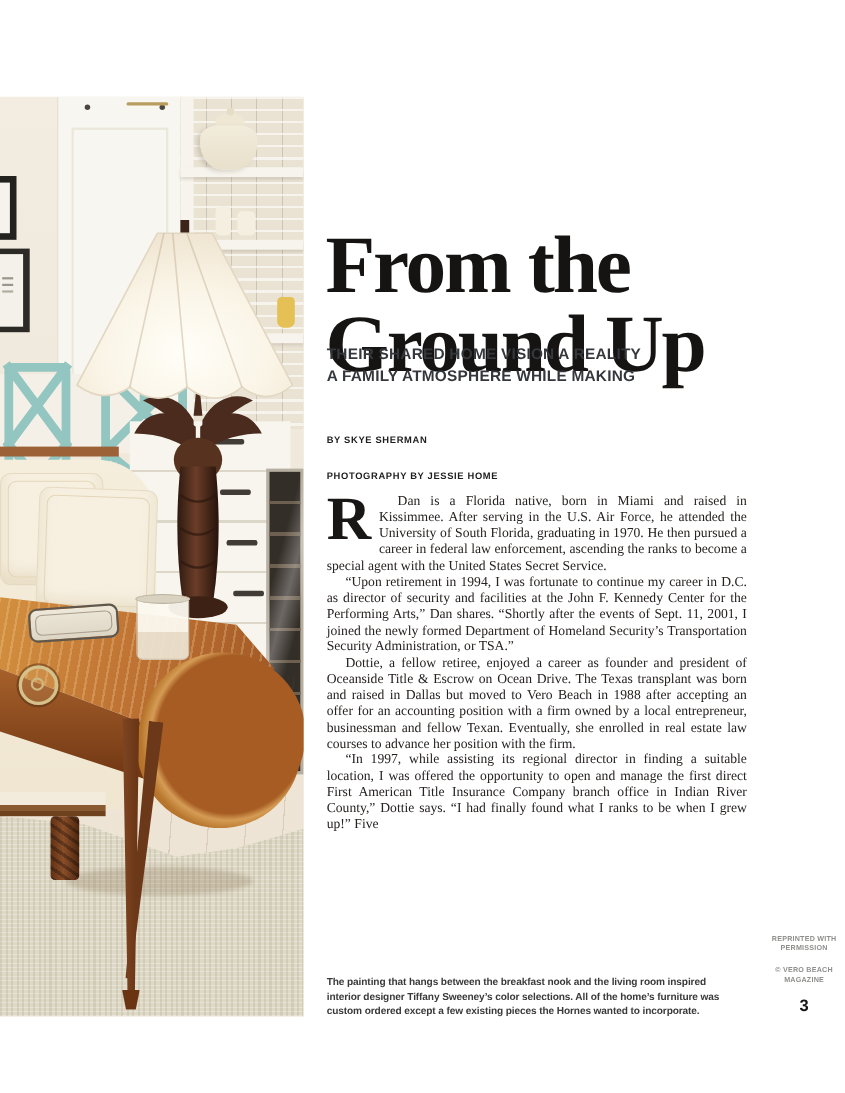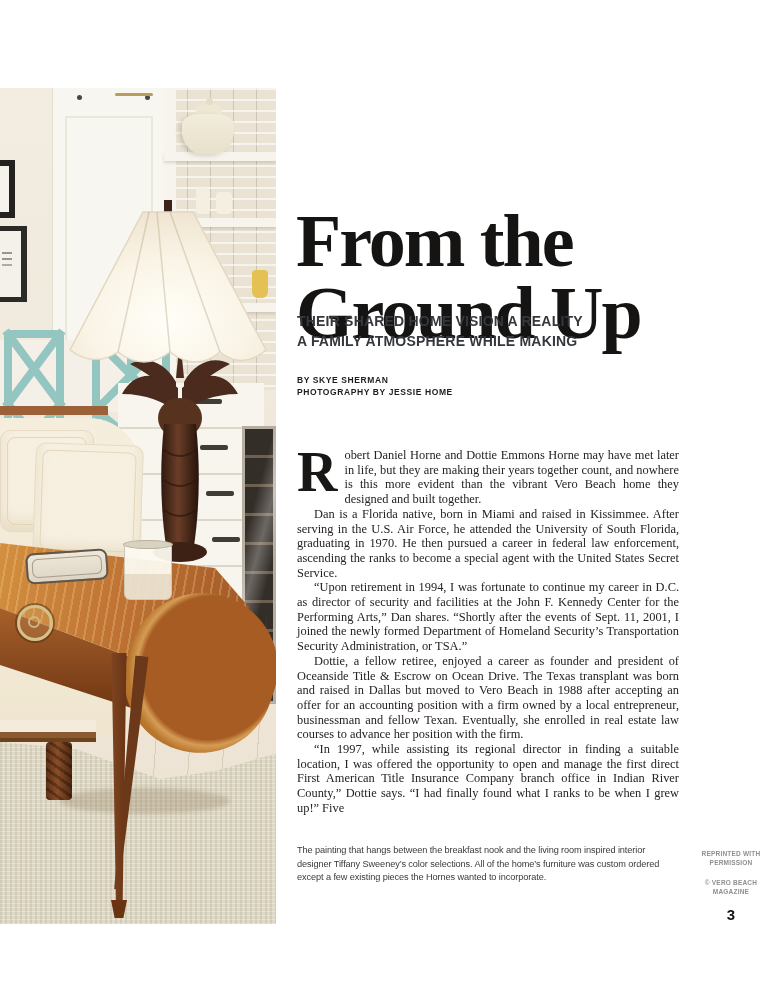--- a/index.html
+++ b/index.html
@@ -94,28 +94,28 @@
 
   
   .title{position:absolute;left:296px;top:155px;width:430px;font-family:"Liberation Serif",serif;
          font-weight:700;font-size:74px;line-height:72px;letter-spacing:-2px;color:#151413;}
   .title span{display:block;}
   .subtitle{position:absolute;left:297px;top:311px;width:420px;font-family:"Liberation Sans",sans-serif;
             font-weight:700;font-size:14px;line-height:20px;letter-spacing:.2px;color:#34373c;}
   .subtitle span{display:block;white-space:nowrap;}
   .byline{position:absolute;left:297px;top:374px;font-family:"Liberation Sans",sans-serif;
           font-weight:700;font-size:8.5px;line-height:12px;letter-spacing:.6px;color:#1d1d1d;}
-  .byline span{display:block;white-space:nowrap;}
+  .byline span{display:block;white-space:nowrap;margin-top:20px;}
   .bodycopy{position:absolute;left:297px;top:448px;width:382px;font-size:12.4px;line-height:14.7px;
             text-align:justify;color:#262220;}
   .bodycopy p{margin:0;text-indent:17px;}
   .bodycopy p.pfirst{text-indent:0;}
   .dropcap{float:left;font-size:56px;line-height:43px;padding:3px 7px 0 0;font-weight:700;color:#191715;}
-  .caption{position:absolute;left:297px;top:844px;width:372px;font-family:"Liberation Sans",sans-serif;
-           font-weight:400;font-size:9.2px;line-height:13.5px;letter-spacing:-.1px;color:#3a3a3a;}
+  .caption{position:absolute;left:297px;top:886px;width:372px;font-family:"Liberation Sans",sans-serif;
+           font-weight:700;font-size:9.2px;line-height:13.5px;letter-spacing:-.1px;color:#3a3a3a;}
   .sidebox{position:absolute;left:694px;top:849px;width:74px;text-align:center;
            font-family:"Liberation Sans",sans-serif;font-weight:700;font-size:6.5px;line-height:9px;
            letter-spacing:.2px;color:#8f8f8d;}
   .sidebox .blk{display:block;}
   .sidebox .blk2{margin-top:11px;}
   .pagenum{margin-top:11px;font-size:15px;line-height:16px;color:#141414;letter-spacing:0;}
 </style>
 </head>
 <body>
 
@@ -261,21 +261,21 @@
     <span>A FAMILY ATMOSPHERE WHILE MAKING</span>
   </div>
 
   <div class="byline">
     <span>BY SKYE SHERMAN</span>
     <span>PHOTOGRAPHY BY JESSIE HOME</span>
   </div>
 
   <div class="bodycopy">
     <p class="pfirst">
-      <span class="dropcap">R</span><span>obert Daniel Horne and Dottie Emmons Horne may have met later in life, but they are making their years together count, and nowhere is this more evident than the vibrant Vero Beach home they designed and built together.</span>
+      <span class="dropcap">R</span>
     </p>
     <p>Dan is a Florida native, born in Miami and raised in Kissimmee. After serving in the U.S. Air Force, he attended the University of South Florida, graduating in 1970. He then pursued a career in federal law enforcement, ascending the ranks to become a special agent with the United States Secret Service.</p>
     <p>“Upon retirement in 1994, I was fortunate to continue my career in D.C. as director of security and facilities at the John F. Kennedy Center for the Performing Arts,” Dan shares. “Shortly after the events of Sept. 11, 2001, I joined the newly formed Department of Homeland Security’s Transportation Security Administration, or TSA.”</p>
     <p>Dottie, a fellow retiree, enjoyed a career as founder and president of Oceanside Title &amp; Escrow on Ocean Drive. The Texas transplant was born and raised in Dallas but moved to Vero Beach in 1988 after accepting an offer for an accounting position with a firm owned by a local entrepreneur, businessman and fellow Texan. Eventually, she enrolled in real estate law courses to advance her position with the firm.</p>
     <p>“In 1997, while assisting its regional director in finding a suitable location, I was offered the opportunity to open and manage the first direct First American Title Insurance Company branch office in Indian River County,” Dottie says. “I had finally found what I ranks to be when I grew up!” Five</p>
   </div>
 
   <div class="caption">The painting that hangs between the breakfast nook and the living room inspired interior designer Tiffany Sweeney’s color selections. All of the home’s furniture was custom ordered except a few existing pieces the Hornes wanted to incorporate.</div>
 
   <div class="sidebox">

